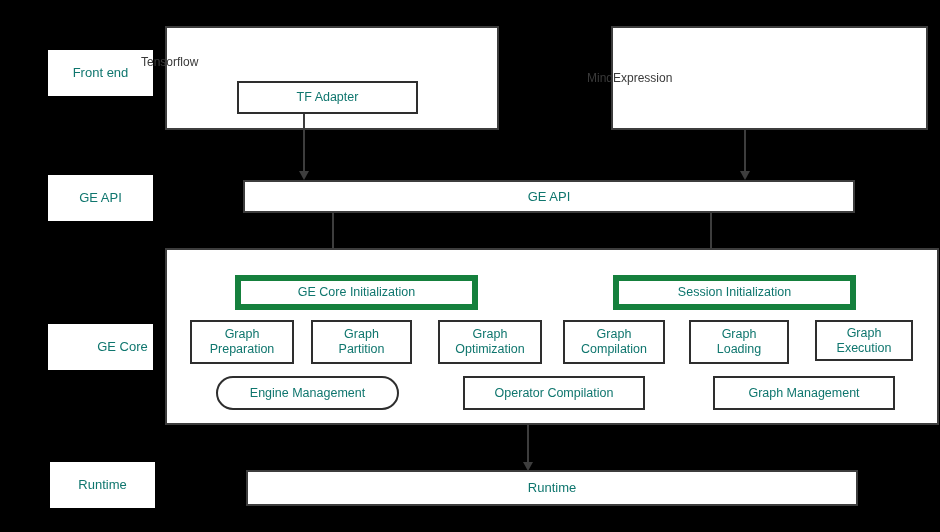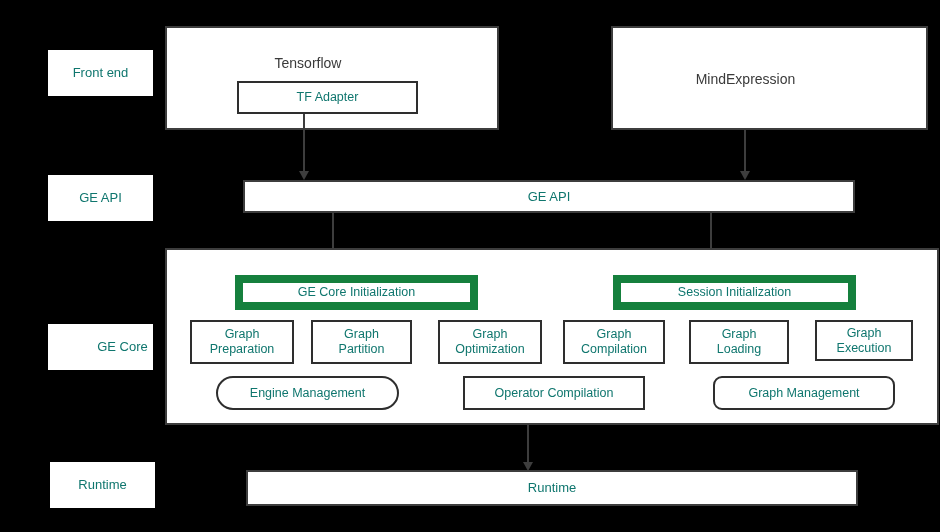--- a/index.html
+++ b/index.html
@@ -38,28 +38,28 @@
   }
   .bar {
     border: 2px solid #3d3d3d;
     font-size: 13px;
   }
   .inner {
     border: 2px solid #2e2e2e;
     font-size: 12.5px;
   }
   .init-box {
-    border: 8px solid #15803d;
+    border: 6px solid #15803d;
     font-size: 12.5px;
   }
   .grp-title {
     position: absolute;
     color: #3a3a3a;
-    font-size: 14px;
-    text-align: center;
+    font-size: 12px;
+    text-align: left;
     line-height: 1.2;
   }
   
   .arrow {
     position: absolute;
   }
   .arrow .shaft {
     position: absolute;
     left: 0;
     top: 0;
@@ -142,21 +142,21 @@
 Optimization</div>
   <div class="box inner" style="left:539px; top:320px; width:102px; height:44px;">Graph
 Compilation</div>
   <div class="box inner" style="left:665px; top:320px; width:100px; height:44px;">Graph
 Loading</div>
   <div class="box inner" style="left:791px; top:320px; width:98px; height:41px;">Graph
 Execution</div>
 
   <div class="box inner" style="left:192px; top:376px; width:183px; height:34px;border-radius:17px;">Engine Management</div>
   <div class="box inner" style="left:439px; top:376px; width:182px; height:34px;">Operator Compilation</div>
-  <div class="box inner" style="left:689px; top:376px; width:182px; height:34px;border-radius:9px;">Graph Management</div>
+  <div class="box inner" style="left:689px; top:376px; width:182px; height:34px;">Graph Management</div>
 
   <div class="arrow" style="left:527px; top:425px; width:2px; height:46px;">
     <div class="shaft" style="height:37px;"></div>
     <div class="head" style="top:37px;"></div>
   </div>
 
   <div class="box bar" style="left:222px; top:470px; width:612px; height:36px;">Runtime</div>
 
 </div>
 

